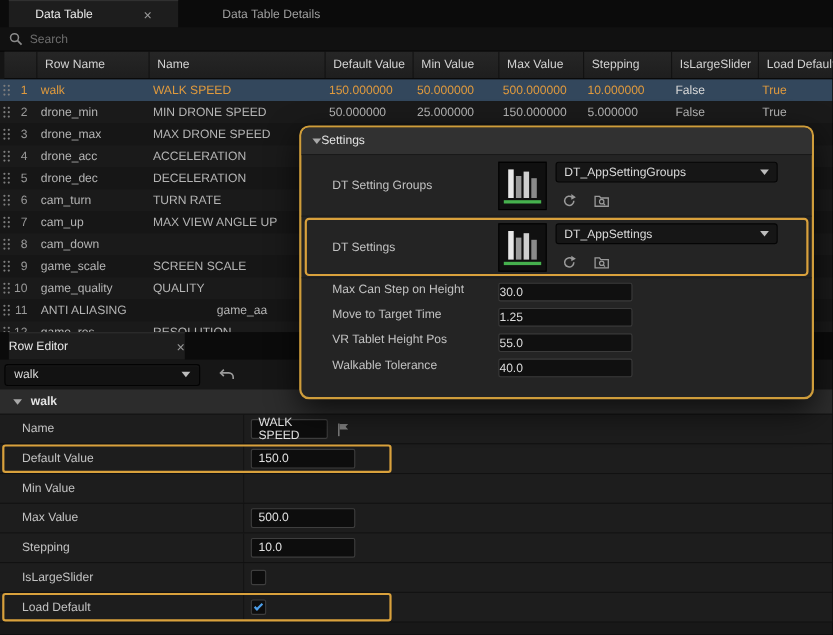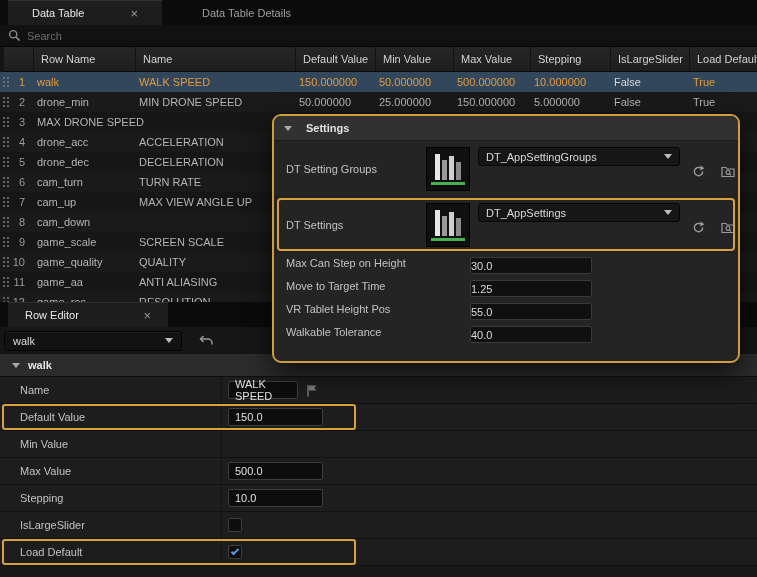--- a/index.html
+++ b/index.html
@@ -38,44 +38,44 @@
   .c-islarge{width:79px}
   .c-loaddef{flex:1}
   .c-fill{flex:1}
   .drag-dots{position:relative;width:8px;height:11px;margin-left:3px;display:inline-block}
   .drag-dots::before{content:"";position:absolute;left:0;top:0;width:2px;height:2px;border-radius:50%;background:#7d7d7d;box-shadow:0 4px 0 #7d7d7d,0 8px 0 #7d7d7d,4px 0 0 #7d7d7d,4px 4px 0 #7d7d7d,4px 8px 0 #7d7d7d}
   .rownum{margin-left:auto;margin-right:5px;color:#9a9a9a}
   .tr.sel .rownum{color:#e09a3d}
 
   
   .editor-tabbar{position:absolute;left:0;top:302px;width:757px;height:25px;background:#0b0b0b;display:flex;padding-left:8px}
-  .editor-tab{width:160px;background:#1d1d1d;border-top:1px solid #303030;display:flex;align-items:center;justify-content:space-between;padding:0 17px;color:#e9e9e9}
+  .editor-tab{width:160px;background:#1d1d1d;border-top:1px solid #303030;display:flex;align-items:center;justify-content:space-between;padding:0 0;color:#e9e9e9}
   .editor-toolbar{position:absolute;left:0;top:327px;width:757px;height:27px;background:#161616;display:flex;align-items:center;gap:14px;padding-left:4px}
   .row-combo{width:178px;height:20px;background:#121212;border:1px solid #030303;border-radius:3px;box-shadow:inset 0 1px 0 rgba(255,255,255,.05);display:flex;align-items:center;justify-content:space-between;padding:0 8px;color:#dcdcdc}
   .icon-btn{display:flex;align-items:center;justify-content:center;width:20px;height:20px}
   .editor-section{position:absolute;left:0;top:354px;width:757px;height:23px;background:#2c2c2c;border-bottom:1px solid #0f0f0f;display:flex;align-items:center;gap:8px;padding-left:12px;color:#e4e4e4;font-weight:bold}
   .editor-props{position:absolute;left:0;top:377px;width:757px;height:200px;background:#181818}
   .prop-row{position:relative;display:flex;height:27px;background:#1d1d1d;border-bottom:1px solid #111111}
   .prop-row-label{width:222px;padding-left:20px;display:flex;align-items:center;color:#c2c2c2;border-right:1px solid #141414}
   .prop-row-value{flex:1;display:flex;align-items:center;gap:8px;padding-left:6px}
   .text-input{width:95px;height:18px;background:#0d0d0d;border:1px solid #3e3e3e;border-radius:2px;display:flex;align-items:center;padding-left:6px;color:#e0e0e0}
   .text-input.narrow{width:70px}
   .checkbox{width:14px;height:14px;background:#0d0d0d;border:1px solid #3e3e3e;border-radius:2px;display:flex;align-items:flex-start;justify-content:center}
   .check-mark{display:none;width:8px;height:4px;border-left:2px solid #4d9fea;border-bottom:2px solid #4d9fea;transform:rotate(-45deg);margin-top:3px}
   .checkbox.checked .check-mark{display:block}
   .hl-border{position:absolute;left:2px;top:0;width:354px;height:26px;border:2px solid #d9a13c;border-radius:3px;pointer-events:none;z-index:2}
 
   
   .settings-popup{position:absolute;left:272px;top:114px;width:468px;height:249px;background:#242424;border:2px solid #cf9d3b;border-radius:9px;box-shadow:0 10px 28px rgba(0,0,0,.7);overflow:hidden;z-index:10}
-  .settings-header{height:25px;background:#313131;border-bottom:1px solid #191919;display:flex;align-items:center;gap:14px;padding-left:10px;font-weight:bold;color:#e2e2e2}
+  .settings-header{height:25px;background:#313131;border-bottom:1px solid #191919;display:flex;align-items:center;gap:0;padding-left:10px;font-weight:normal;color:#e2e2e2}
   .asset-row{position:relative;height:56px;display:flex;border-bottom:1px solid #1d1d1d}
-  .prop-label{width:196px;display:flex;align-items:center;padding-left:12px;color:#c2c2c2}
+  .prop-label{width:179px;display:flex;align-items:center;padding-left:28px;color:#c2c2c2}
   .asset-value{flex:1;display:flex;gap:8px;padding-top:6px}
   .thumb{width:44px;height:44px;background:#101010;border:1px solid #000;flex:0 0 auto}
-  .asset-right{display:flex;flex-direction:row;gap:6px}
+  .asset-right{display:flex;flex-direction:column;gap:6px}
   .combo{width:202px;height:19px;background:#161616;border:1px solid #050505;border-radius:3px;display:flex;align-items:center;justify-content:space-between;padding:0 7px;color:#dadada}
   .asset-icons{display:flex;gap:10px;padding-left:2px;align-items:center}
   .asset-row.hl::after{content:"";position:absolute;left:3px;top:1px;right:3px;bottom:1px;border:2px solid #d9a13c;border-radius:4px;pointer-events:none}
   .num-row{height:23px;display:flex;align-items:flex-start}
   .num-rows{padding-top:4px}
   .num-input{width:122px;height:17px;background:#101010;border:1px solid #3a3a3a;border-radius:2px;display:flex;align-items:center;padding-left:0;color:#dcdcdc}
 
   
   .tri{width:0;height:0;border-left:4px solid transparent;border-right:4px solid transparent;border-top:5px solid #a8a8a8;display:inline-block}
   .chev{width:0;height:0;border-left:4px solid transparent;border-right:4px solid transparent;border-top:5px solid #bdbdbd;display:inline-block}
@@ -142,20 +142,21 @@
       <div class="td c-max">150.000000</div>
       <div class="td c-stepping">5.000000</div>
       <div class="td c-islarge">False</div>
       <div class="td c-loaddef">True</div>
     </div>
     <div class="tr">
       <div class="td c-handle">
           <span class="drag-dots"></span>
           <span class="rownum">3</span>
         </div>
+      <div class="td c-rowname">drone_max</div>
       <div class="td c-name">MAX DRONE SPEED</div>
       <div class="td c-fill"></div>
     </div>
     <div class="tr">
       <div class="td c-handle">
           <span class="drag-dots"></span>
           <span class="rownum">4</span>
         </div>
       <div class="td c-rowname">drone_acc</div>
       <div class="td c-name">ACCELERATION</div>
@@ -212,22 +213,22 @@
         </div>
       <div class="td c-rowname">game_quality</div>
       <div class="td c-name">QUALITY</div>
       <div class="td c-fill"></div>
     </div>
     <div class="tr">
       <div class="td c-handle">
           <span class="drag-dots"></span>
           <span class="rownum">11</span>
         </div>
+      <div class="td c-name">ANTI ALIASING</div>
       <div class="td c-rowname">game_aa</div>
-      <div class="td c-name">ANTI ALIASING</div>
       <div class="td c-fill"></div>
     </div>
     <div class="tr">
       <div class="td c-handle">
           <span class="drag-dots"></span>
           <span class="rownum">12</span>
         </div>
       <div class="td c-rowname">game_res</div>
       <div class="td c-name">RESOLUTION</div>
       <div class="td c-fill"></div>

